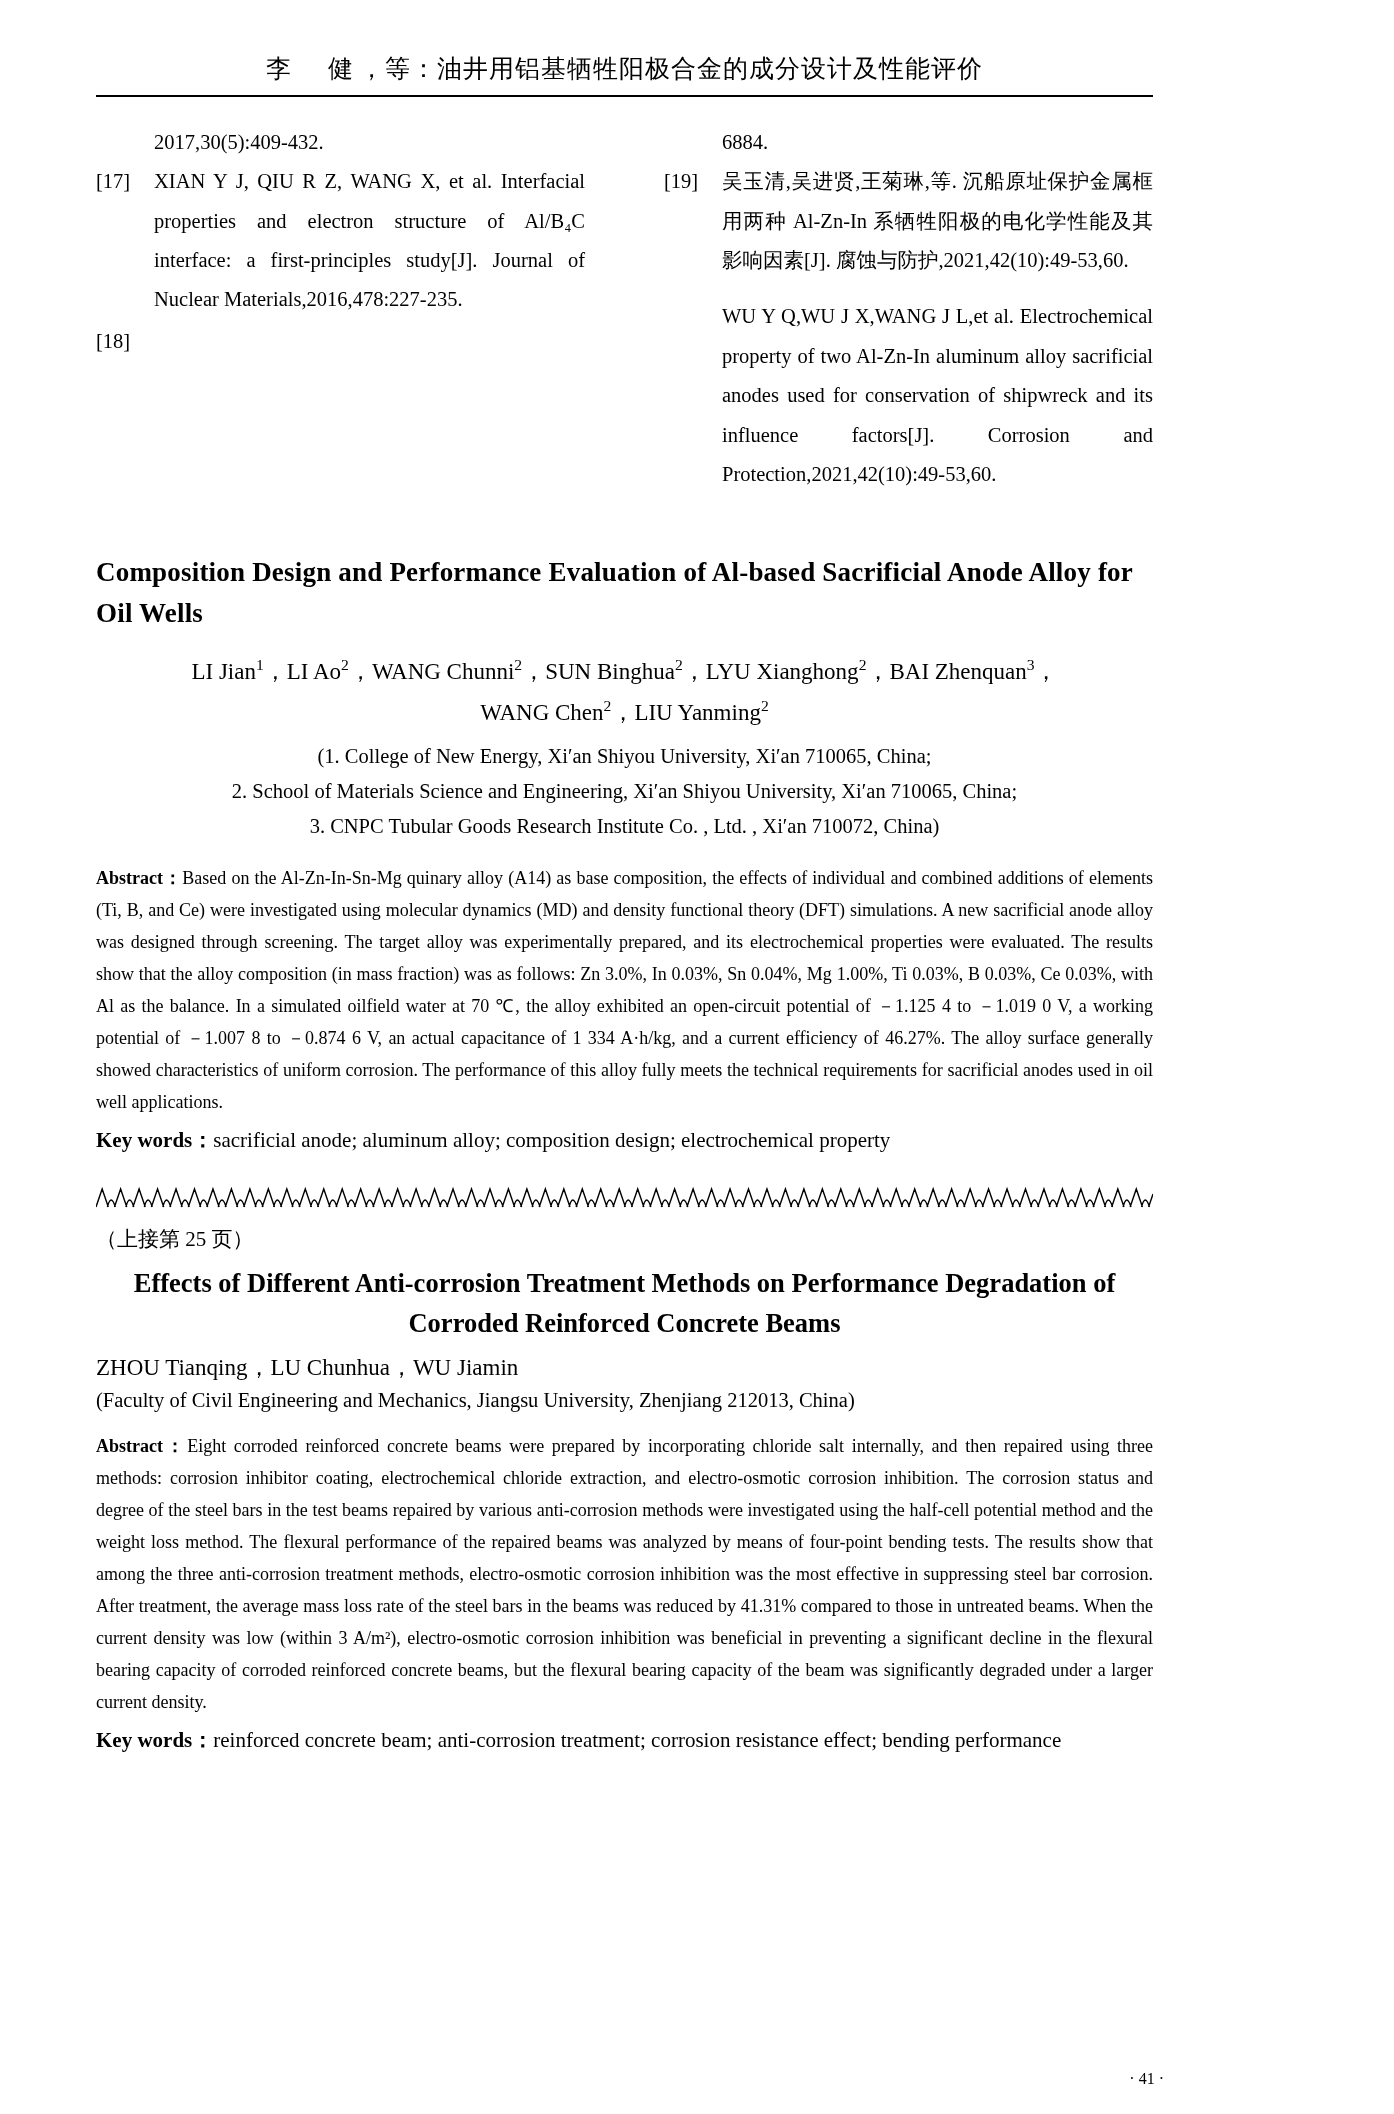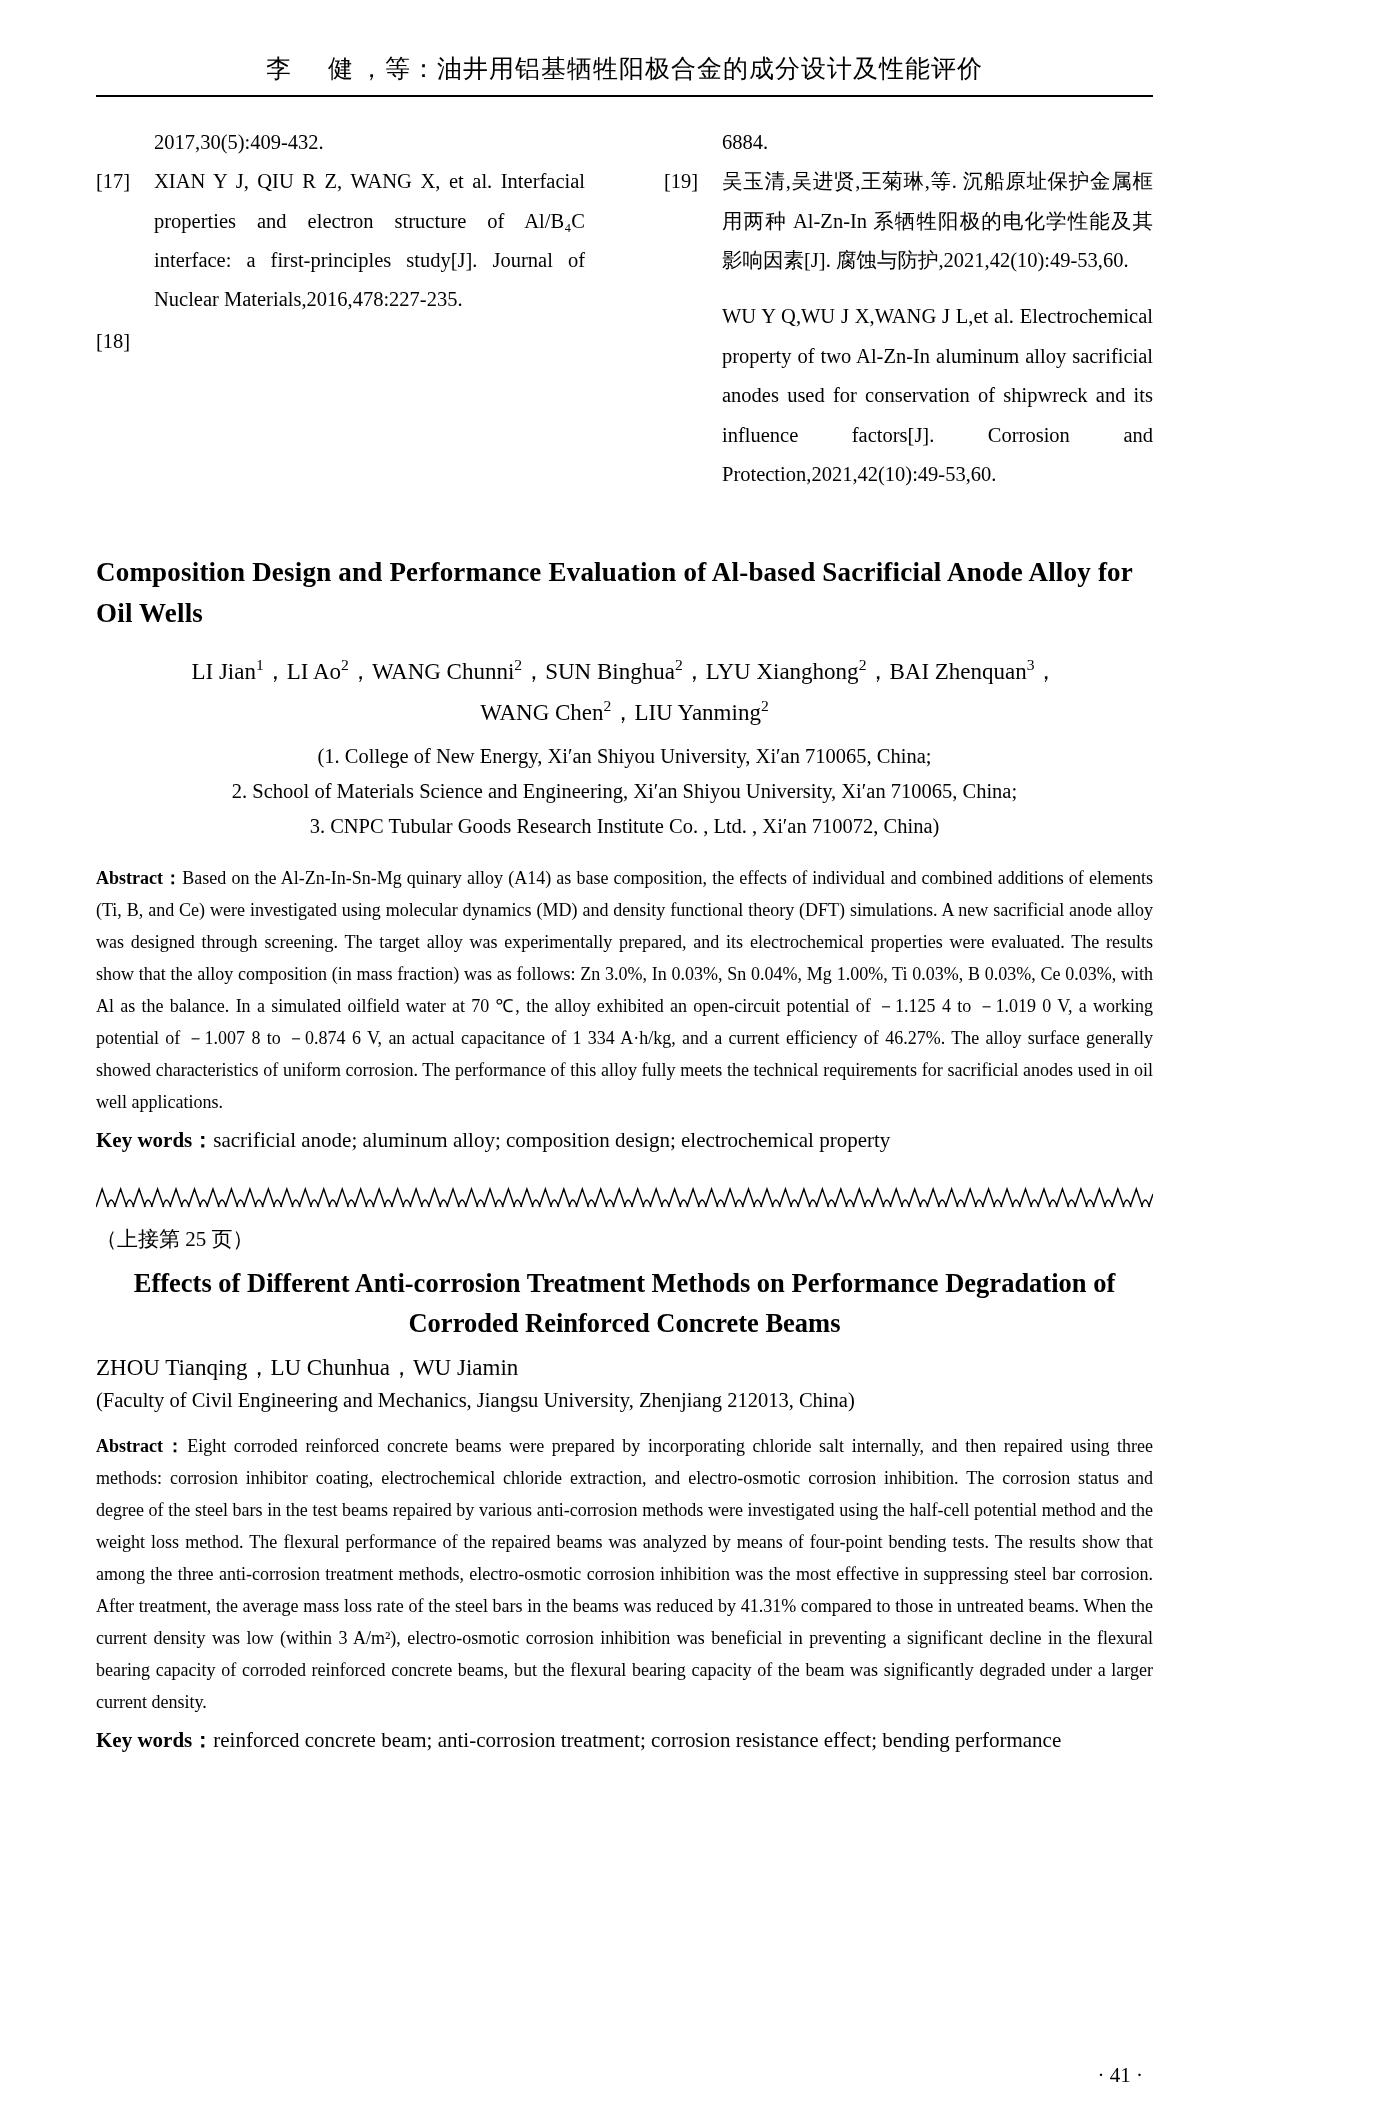--- a/index.html
+++ b/index.html
@@ -134,23 +134,23 @@
     margin-top: 8px;
   }
   .art-affil2 {
     text-align: left;
     font-size: 20.5px;
     margin-top: 6px;
   }
 
   .pagenum {
     position: absolute;
-    right: 109px;
+    right: 88px;
     bottom: 26px;
-    font-size: 21px;
+    font-size: 16px;
   }
 </style>
 </head>
 <body>
 
 <div class="page">
 
   <div class="runhead">
     <span class="authors">李　健</span><span>，等：油井用铝基牺牲阳极合金的成分设计及性能评价</span>
   </div>

